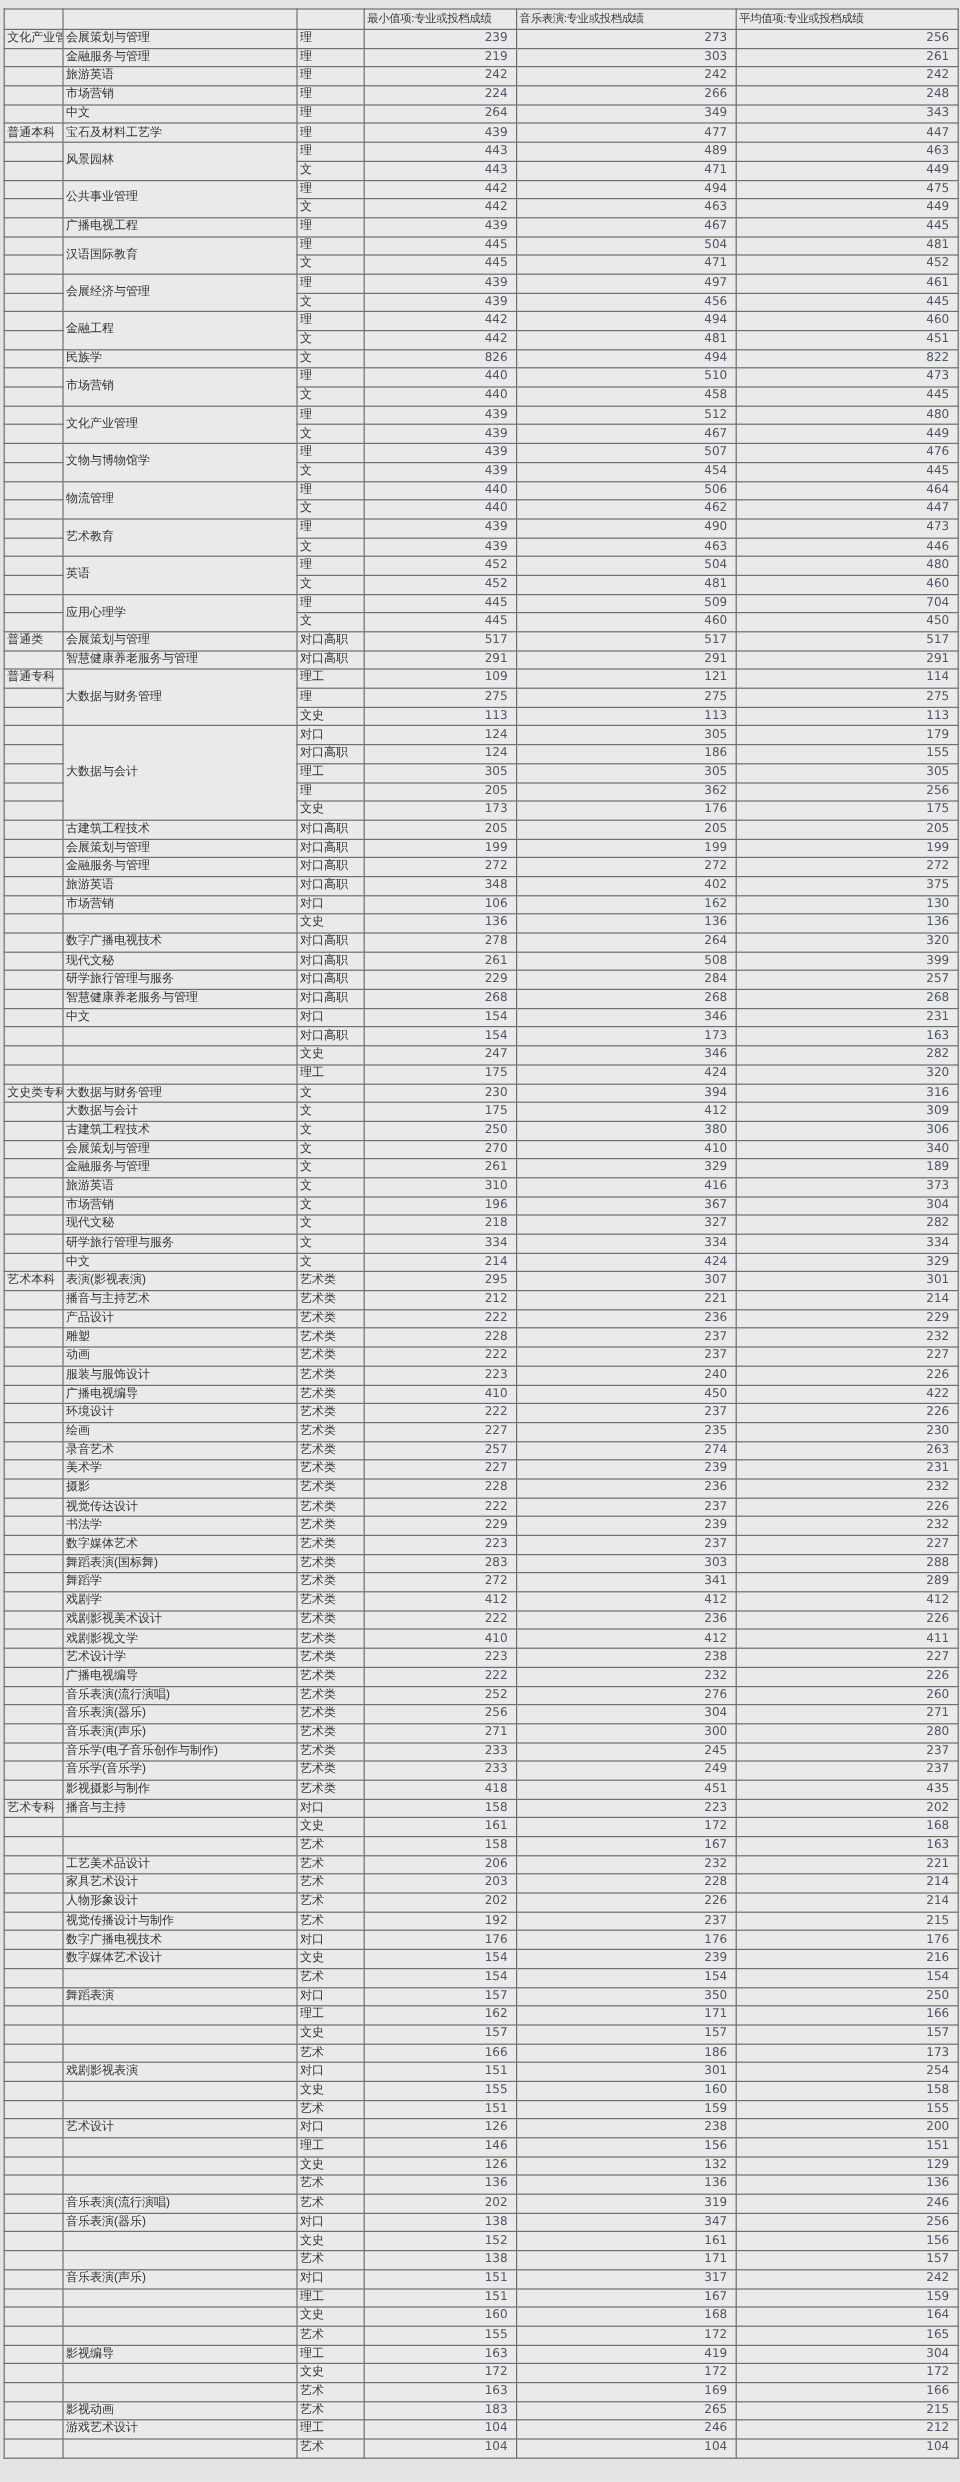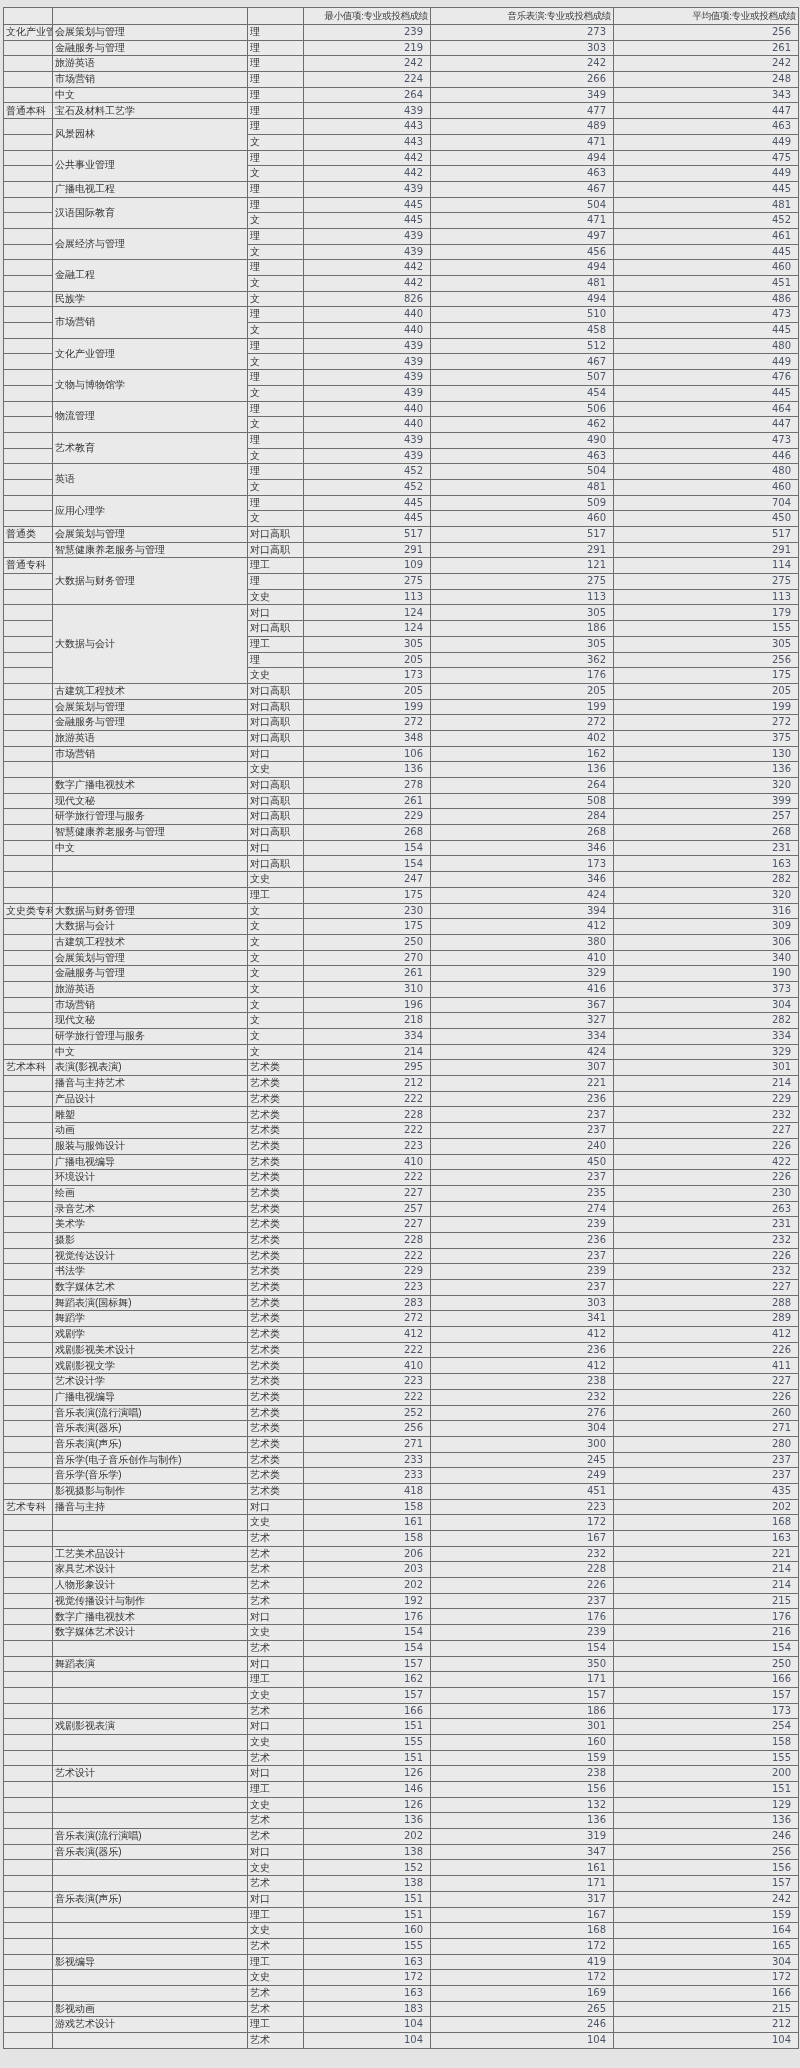--- a/index.html
+++ b/index.html
@@ -33,21 +33,21 @@
     line-height:1.05;
     height:14.7px;
     overflow:hidden;
     white-space:nowrap;
     background:#eaeaea;
     font-weight:normal;
     vertical-align:middle;
   }
   thead th{
     height:16px;
-    text-align:right;
+    text-align:left;
     color:#3a3a3a;
     font-size:9.5px;
     letter-spacing:-0.3px;
   }
   td.cat,td.major,td.sub{color:#333;text-align:left;}
   td.num{
     text-align:right;
     padding-right:7px;
     color:#4d5566;
     font-family:"DejaVu Sans","Liberation Sans",sans-serif;
@@ -209,21 +209,21 @@
           <td class="num">442</td>
           <td class="num">481</td>
           <td class="num">451</td>
         </tr>
         <tr>
           <td class="cat"></td>
           <td class="major">民族学</td>
           <td class="sub">文</td>
           <td class="num">826</td>
           <td class="num">494</td>
-          <td class="num">486</td>
+          <td class="num">822</td>
         </tr>
         <tr>
           <td class="cat"></td>
           <td class="major" rowspan="2">市场营销</td>
           <td class="sub">理</td>
           <td class="num">440</td>
           <td class="num">510</td>
           <td class="num">473</td>
         </tr>
         <tr>
@@ -540,21 +540,21 @@
           <td class="num">270</td>
           <td class="num">410</td>
           <td class="num">340</td>
         </tr>
         <tr>
           <td class="cat"></td>
           <td class="major">金融服务与管理</td>
           <td class="sub">文</td>
           <td class="num">261</td>
           <td class="num">329</td>
-          <td class="num">190</td>
+          <td class="num">189</td>
         </tr>
         <tr>
           <td class="cat"></td>
           <td class="major">旅游英语</td>
           <td class="sub">文</td>
           <td class="num">310</td>
           <td class="num">416</td>
           <td class="num">373</td>
         </tr>
         <tr>

